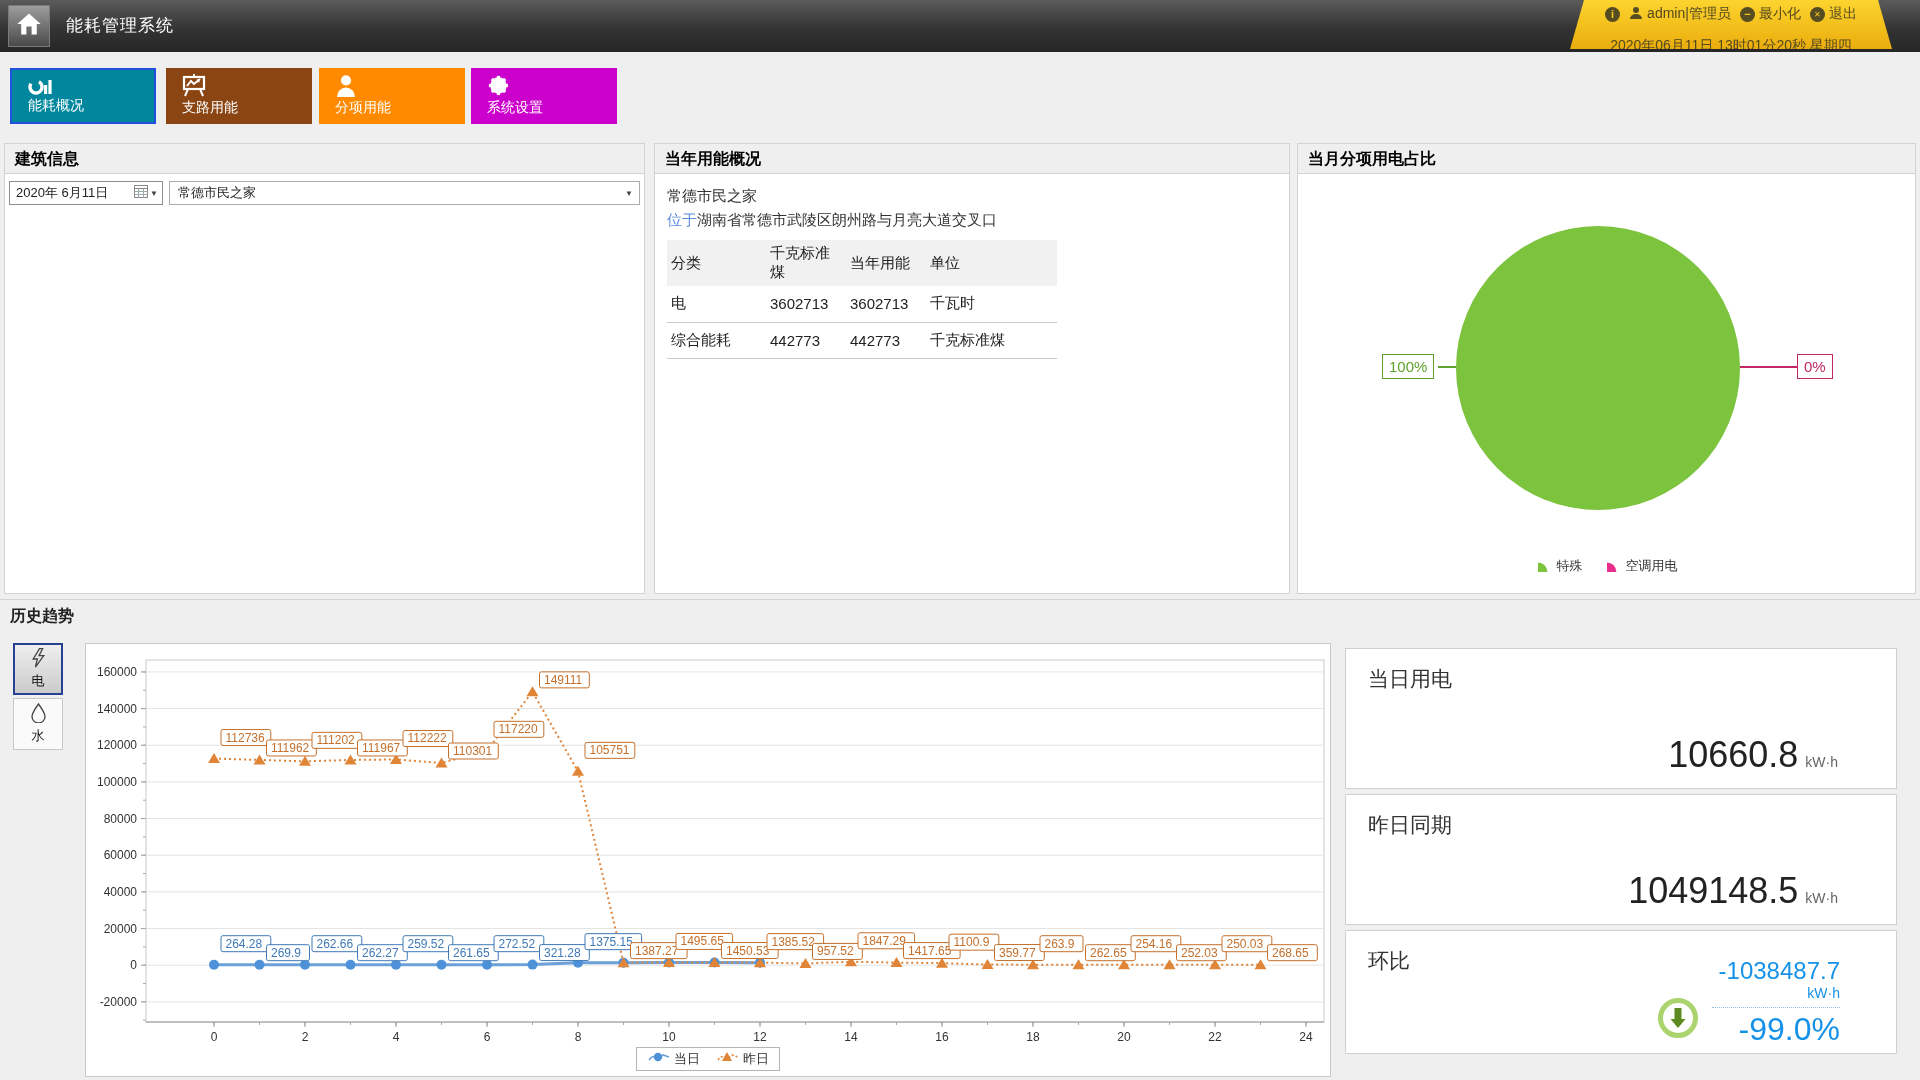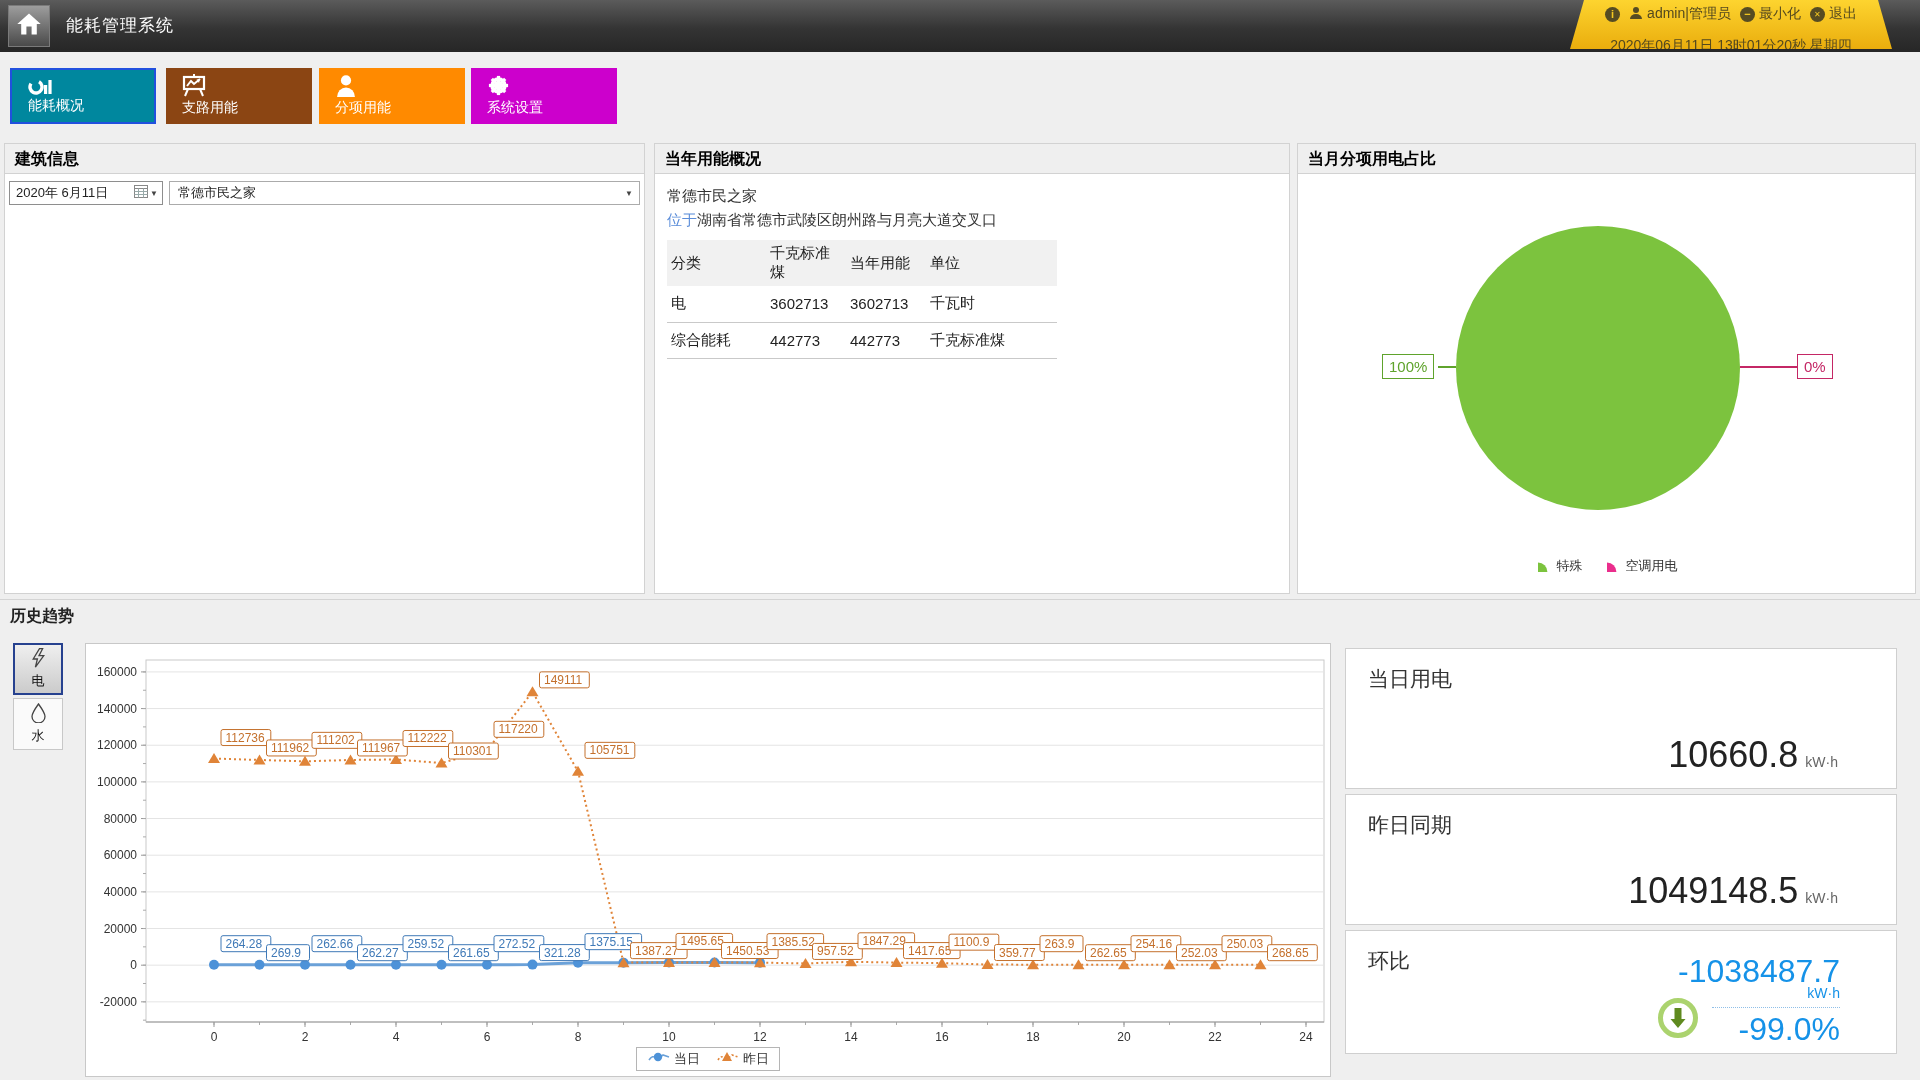--- a/index.html
+++ b/index.html
@@ -82,21 +82,21 @@
   .tlegend .item{display:flex;align-items:flex-start;gap:3px;cursor:pointer}
 
   .card{position:absolute;left:1345px;width:552px;background:#fff;border:1px solid #CFCFCF}
   #card-today{top:648px;height:141px}
   #card-yesterday{top:794px;height:131px}
   #card-huanbi{top:930px;height:124px}
   .card-t{padding:16px 0 0 22px;font-size:21px;color:#333}
   .card-v{position:absolute;right:58px;bottom:12px;font-size:36px;color:#222;white-space:nowrap}
   .card-u{font-size:14px;color:#666;margin-left:7px}
   .hb-block{position:absolute;right:56px;top:26px;width:240px;text-align:right;color:#1592E8}
-  .hb-v{font-size:32px;line-height:28px}
+  .hb-v{font-size:24px;line-height:28px}
   .hb-u{font-size:14px;line-height:16px}
   .hb-div{border-top:1px dotted #8FBFE8;width:128px;margin:6px 0 4px auto}
   .hb-p{font-size:32px;line-height:34px}
   .hb-arrow{position:absolute;left:311px;top:66px}
 </style>
 </head>
 <body>
 
 <div class="topbar">
   <div class="home-btn">

